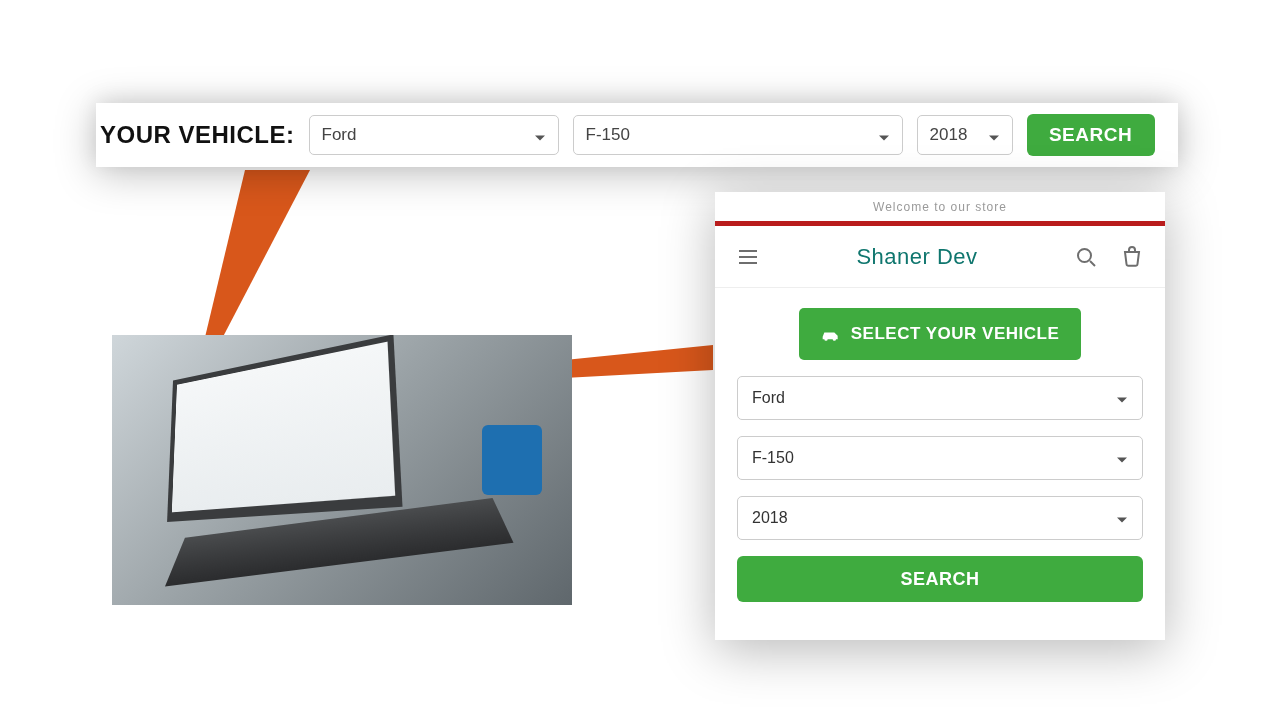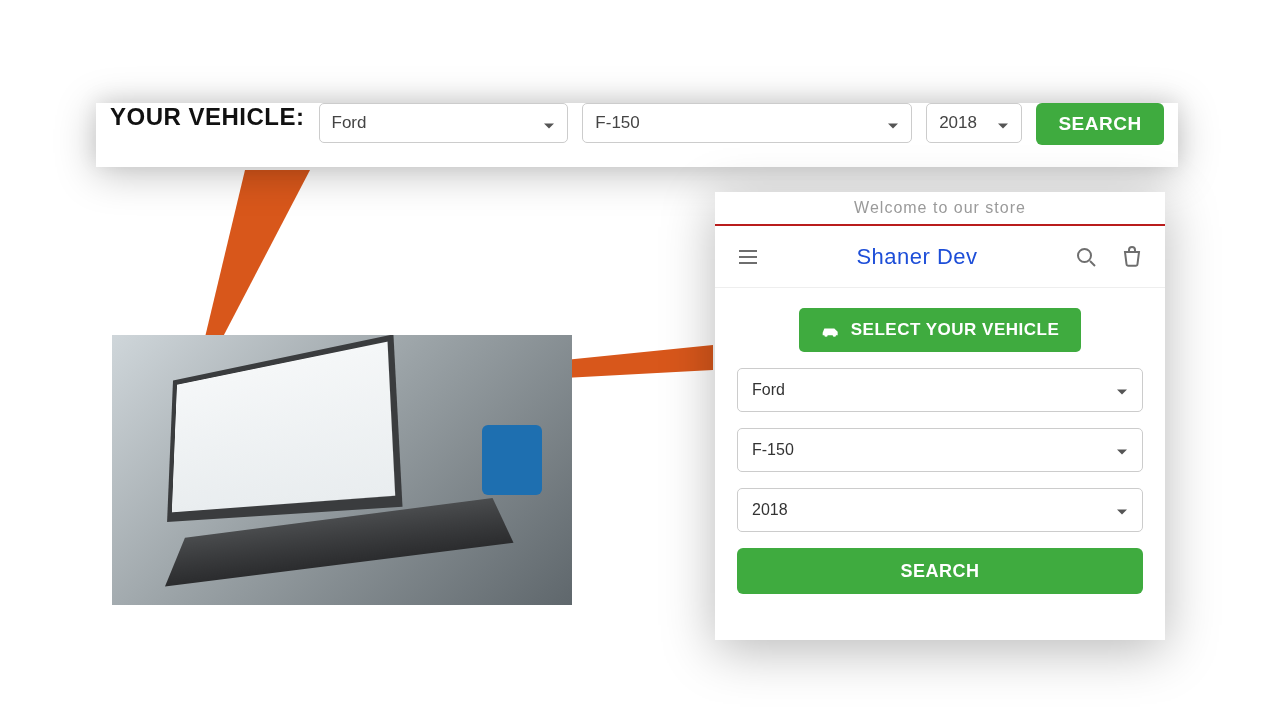--- a/index.html
+++ b/index.html
@@ -15,22 +15,22 @@
   
   .top-bar-wrap {
     position: absolute;
     left: 96px;
     top: 103px;
     width: 1082px;
     height: 64px;
     background: #fff;
     box-shadow: 0 6px 40px rgba(0,0,0,.25), 0 -4px 20px rgba(0,0,0,.08);
     display: flex;
-    align-items: flex-start;
-    padding: 0 14px;
+    align-items: center;
+    padding: 0 4px;
     gap: 14px;
   }
   .top-bar-label {
     font-weight: 800;
     font-size: 24px;
     letter-spacing: .5px;
     color: #111;
     white-space: nowrap;
   }
   .top-select {
@@ -121,53 +121,53 @@
     width: 450px;
     height: 448px;
     background: #fff;
     box-shadow: 0 10px 50px rgba(0,0,0,.28);
     display: flex;
     flex-direction: column;
   }
   .welcome {
     height: 34px;
     display:flex; align-items:center; justify-content:center;
-    font-size: 16px;
+    font-size: 12px;
     letter-spacing: 1px;
     color: #9a9a9a;
-    border-bottom: 2px solid #b91c1c;
+    border-bottom: 5px solid #b91c1c;
   }
   .mhead {
     height: 62px;
     display:flex; align-items:center; justify-content:space-between;
     padding: 0 20px;
     border-bottom: 1px solid #eee;
   }
   .hamburger, .search-icon, .cart-icon {
     width: 26px; height: 26px; cursor: pointer;
     display:flex; align-items:center; justify-content:center;
   }
   .hamburger svg, .search-icon svg, .cart-icon svg {
     width: 24px; height: 24px; stroke:#6e6e6e; fill:none; stroke-width:2;
   }
   .storename {
     font-size: 22px;
-    color:#1d4ed8;
+    color:#0f766e;
     letter-spacing:.5px;
   }
   .head-right { display:flex; gap:20px; }
 
   .mbody {
     flex:1;
     padding: 20px 22px 22px;
     display:flex; flex-direction:column; gap:16px;
     align-items:center;
   }
   .select-vehicle-pill {
-    height: 44px;
+    height: 52px;
     padding: 0 22px;
     font-size: 17px;
     gap: 10px;
     border-radius: 5px;
   }
   .car-icon { width:20px; height:14px; }
   .car-icon svg { width:20px; height:14px; fill:#fff; }
 
   .mob-select {
     width: 100%;

